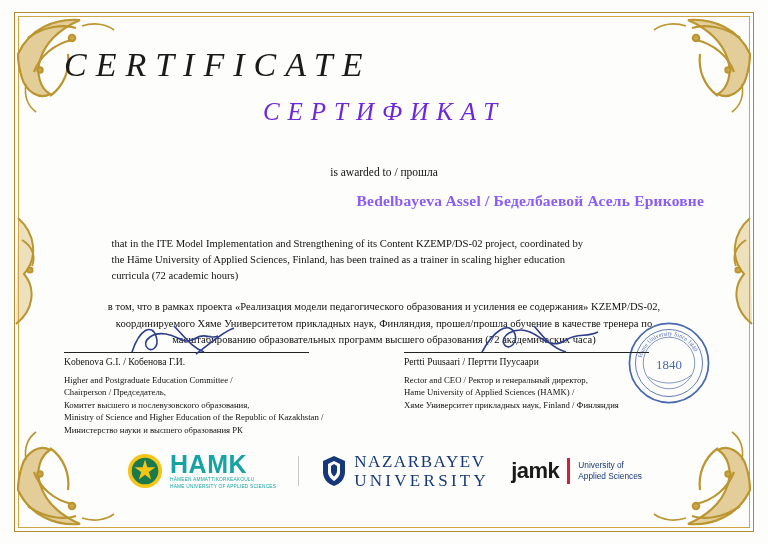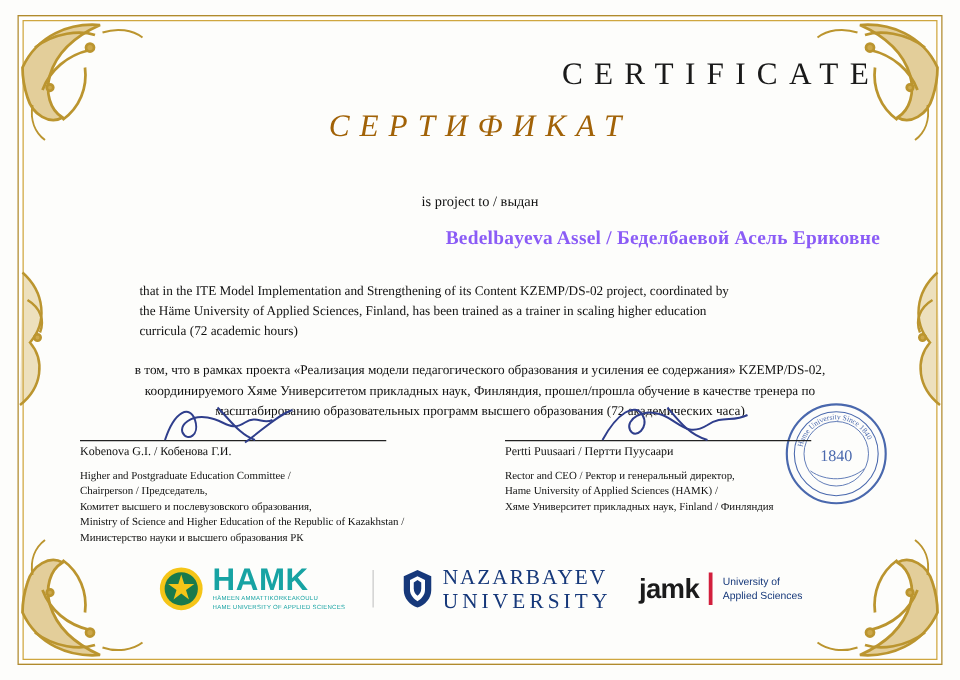--- a/index.html
+++ b/index.html
@@ -50,32 +50,33 @@
   .side-r { right: 8px; top: 200px; transform: scaleX(-1); }
 
   
   .content {
     position: absolute;
     left: 64px;
     right: 64px;
     top: 46px;
   }
   .title-en {
-    text-align: right;
-    font-size: 25px;
+    text-align: left;
+    font-size: 34px;
     letter-spacing: 9px;
     color: #1a1a1a;
     font-family: "Liberation Serif", serif;
     font-weight: normal;
+    font-style: italic;
   }
   .title-ru {
     text-align: center;
     font-size: 25px;
     letter-spacing: 8px;
-    color: #a16207;
+    color: #6d28d9;
     font-style: italic;
     margin-top: 14px;
     font-family: "Liberation Serif", serif;
   }
   .awarded {
     text-align: center;
     font-size: 11.5px;
     color: #111;
     margin-top: 40px;
   }
@@ -315,21 +316,21 @@
       <path d="M10 18 C 28 34, 30 58, 16 74 C 28 88, 26 110, 8 124" fill="#cda84a" fill-opacity="0.35"></path>
       <path d="M14 40 C 24 46, 28 56, 24 66"></path>
       <circle cx="22" cy="70" r="2.6" fill="#cda84a"></circle>
     </g>
   </svg>
 
   <div class="content">
     <div class="title-en">CERTIFICATE</div>
     <div class="title-ru">СЕРТИФИКАТ</div>
 
-    <div class="awarded">is project to / выдан</div>
+    <div class="awarded">is awarded to / прошла</div>
     <div class="recipient">Bedelbayeva Assel / Беделбаевой Асель Ериковне</div>
 
     <div class="body-en">
       <div>that in the ITE Model Implementation and Strengthening of its Content KZEMP/DS-02 project, coordinated by</div>
       <div>the Häme University of Applied Sciences, Finland, has been trained as a trainer in scaling higher education</div>
       <div>curricula (72 academic hours)</div>
     </div>
 
     <div class="body-ru">
       <div>в том, что в рамках проекта «Реализация модели педагогического образования и усиления ее содержания» KZEMP/DS-02,</div>

